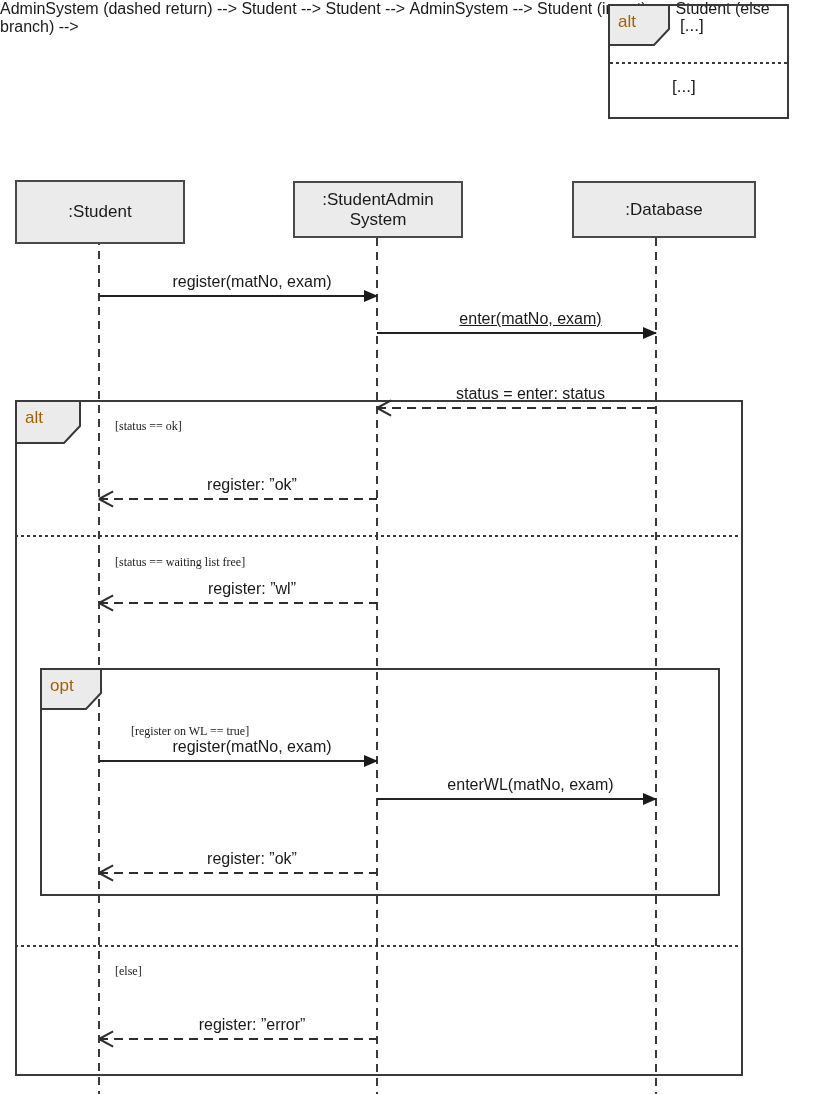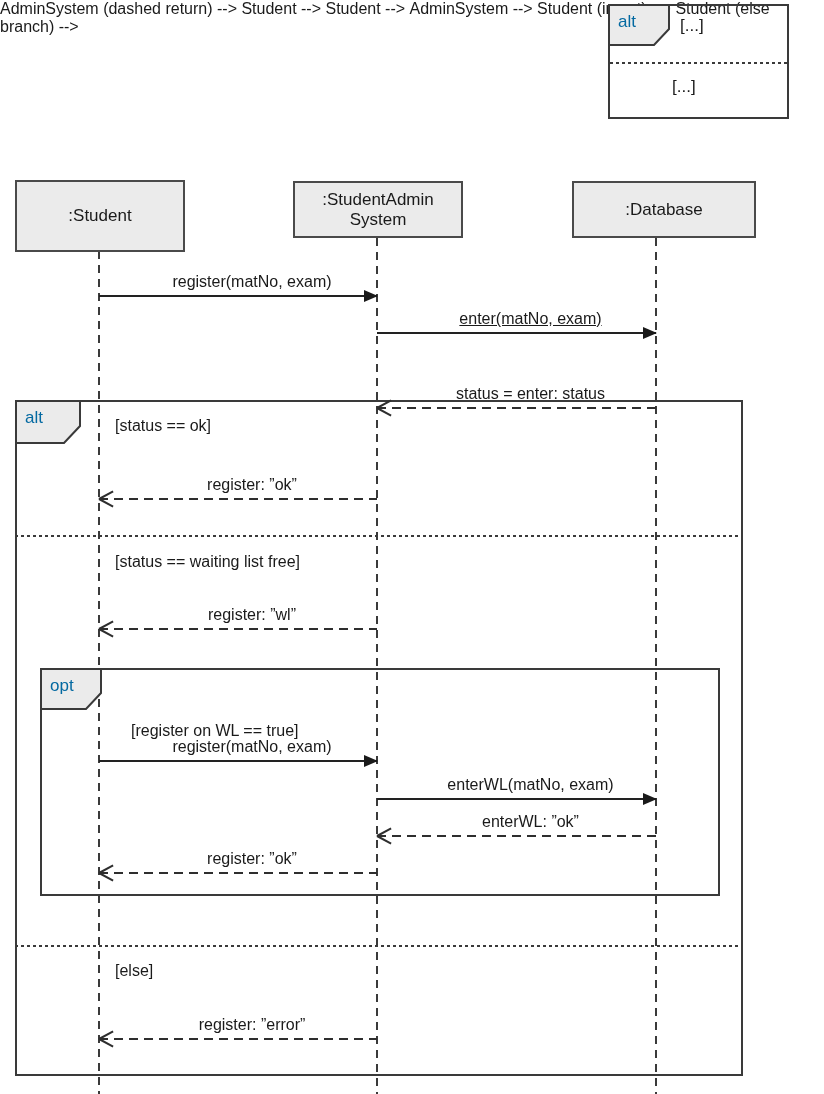--- a/index.html
+++ b/index.html
@@ -15,27 +15,27 @@
   }
   
   .lifeline{
     position:absolute;width:2px;
     background:repeating-linear-gradient(180deg,#3a3a3a 0 8px,transparent 8px 14px);
   }
   
   .fragment{position:absolute;border:2px solid #3a3a3a;box-sizing:border-box;background:transparent;}
   .pentagon{position:absolute;left:-2px;top:-2px;}
   .pentagon .op-label{
-    position:absolute;left:10px;top:8px;font-size:17px;line-height:20px;color:#0369a1;
+    position:absolute;left:10px;top:8px;font-size:17px;line-height:20px;color:#a16207;
   }
   .divider{
     position:absolute;height:2px;
     background:repeating-linear-gradient(90deg,#3a3a3a 0 3px,transparent 3px 6px);
   }
-  .guard{position:absolute;font-size:16px;line-height:22px;white-space:nowrap;}
+  .guard{position:absolute;font-size:12px;line-height:22px;white-space:nowrap;font-family:Liberation Serif, serif;}
   
   .msg{position:absolute;}
   .msg-label{
     height:20px;font-size:16px;line-height:20px;text-align:center;
     margin-bottom:3px;white-space:nowrap;padding-left:28px;
   }
   .msg-line{position:relative;height:2px;}
   .msg-line.solid{background:#222;}
   .msg-line.dashed{background:repeating-linear-gradient(90deg,#2e2e2e 0 9px,transparent 9px 15px);}
   .ah-filled-right{
@@ -71,21 +71,21 @@
     <div class="divider" style="left:0;top:56px;width:177px;"></div>
     <span class="legend-guard" style="left:62px;top:70px;">[...]</span>
   </div>
 
   
   <div class="lifeline" style="left:98px;top:237px;height:857px;"></div>
   <div class="lifeline" style="left:376px;top:238px;height:856px;"></div>
   <div class="lifeline" style="left:655px;top:238px;height:856px;"></div>
 
   
-  <div class="head" style="left:15px;top:180px;width:170px;height:72px;">
+  <div class="head" style="left:15px;top:180px;width:170px;height:64px;">
     <span>:Student</span>
   </div>
   <div class="head" style="left:293px;top:181px;width:170px;height:57px;">
     <span>:StudentAdmin</span>
     <span>System</span>
   </div>
   <div class="head" style="left:572px;top:181px;width:184px;height:57px;">
     <span>:Database</span>
   </div>
 
@@ -143,21 +143,21 @@
 
    Student --&gt;
   <div class="msg" style="left:99px;top:475px;width:278px;">
     <div class="msg-label">register: ”ok”</div>
     <div class="msg-line dashed">
       <span class="ah-open-left"></span>
     </div>
   </div>
 
    Student --&gt;
-  <div class="msg" style="left:99px;top:605px;width:278px;">
+  <div class="msg" style="left:99px;top:579px;width:278px;">
     <div class="msg-label">register: ”wl”</div>
     <div class="msg-line dashed">
       <span class="ah-open-left"></span>
     </div>
   </div>
 
   
   <div class="msg" style="left:99px;top:737px;width:278px;">
     <div class="msg-label">register(matNo, exam)</div>
     <div class="msg-line solid">
@@ -167,26 +167,20 @@
 
   
   <div class="msg" style="left:377px;top:775px;width:279px;">
     <div class="msg-label">enterWL(matNo, exam)</div>
     <div class="msg-line solid">
       <span class="ah-filled-right"></span>
     </div>
   </div>
 
    AdminSystem --&gt;
-  <div class="msg" style="left:377px;top:812px;width:279px;">
-    <div class="msg-label">enterWL: ”ok”</div>
-    <div class="msg-line dashed">
-      <span class="ah-open-left"></span>
-    </div>
-  </div>
 
    Student (in opt) --&gt;
   <div class="msg" style="left:99px;top:849px;width:278px;">
     <div class="msg-label">register: ”ok”</div>
     <div class="msg-line dashed">
       <span class="ah-open-left"></span>
     </div>
   </div>
 
    Student (else branch) --&gt;

